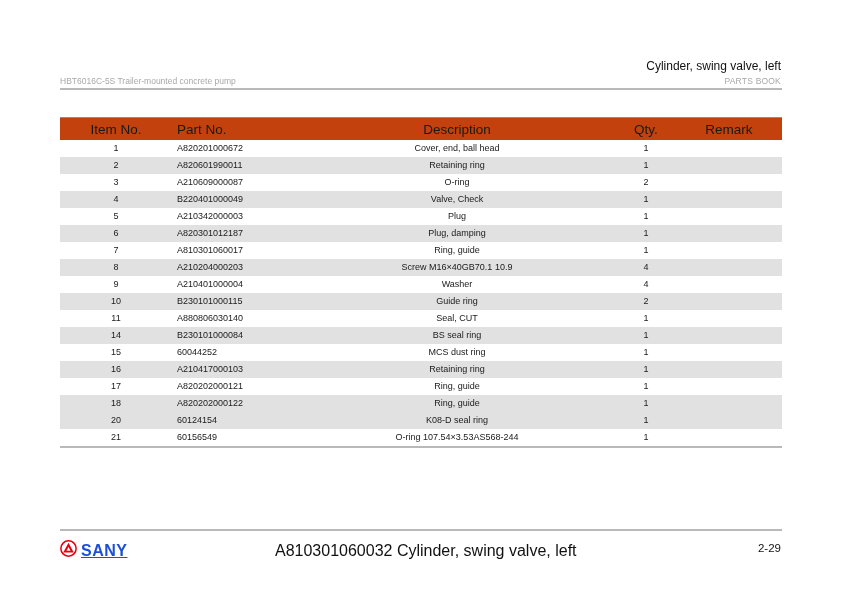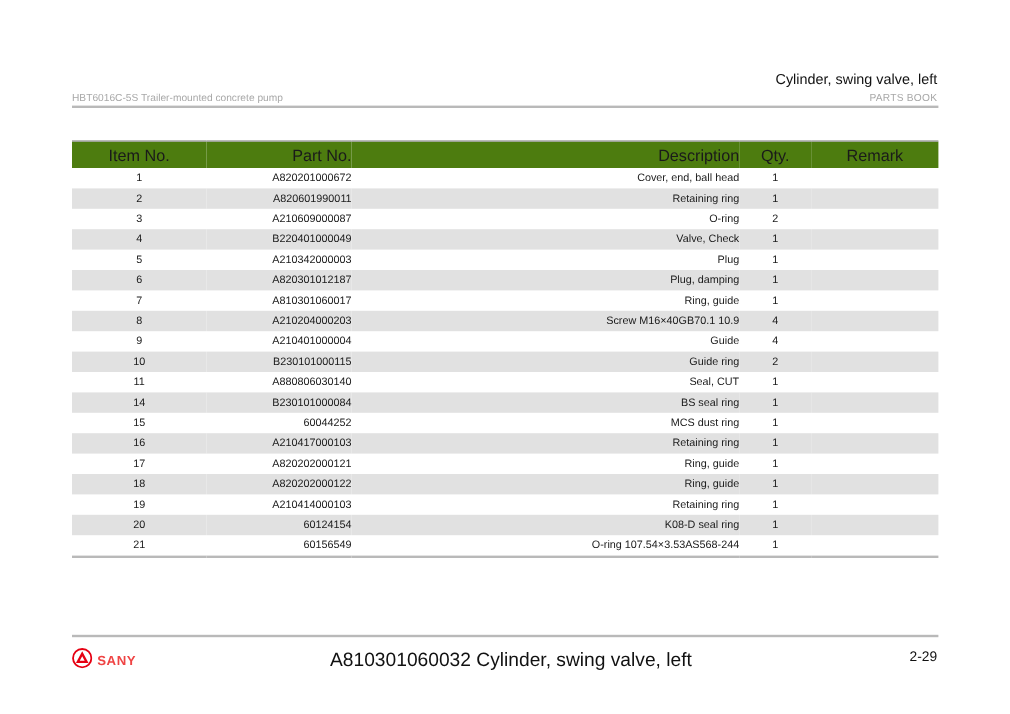--- a/index.html
+++ b/index.html
@@ -4,35 +4,35 @@
 <style>
   html, body { margin: 0; padding: 0; background: #ffffff; }
   body { width: 842px; height: 595px; position: relative; overflow: hidden;
          font-family: "Liberation Sans", sans-serif; color: #111; }
   .page-title { position: absolute; right: 61px; top: 59px; font-size: 12px; color: #111; }
   .doc-subtitle { position: absolute; left: 60px; top: 76px; font-size: 8.5px; color: #a8a8a8; }
   .book-label { position: absolute; right: 61px; top: 76px; font-size: 8.5px; color: #a8a8a8; letter-spacing: 0.2px; }
   .top-rule { position: absolute; left: 60px; width: 722px; top: 88px; height: 2px; background: #b9b9b9; }
 
   table.parts { position: absolute; left: 60px; top: 117px; width: 722px; border-collapse: collapse; table-layout: fixed; }
-  table.parts th { background: #4d7c0f; height: 22px; font-weight: normal; font-size: 13.5px; color: #1a1a1a;
+  table.parts th { background: #c2410c; height: 22px; font-weight: normal; font-size: 13.5px; color: #1a1a1a;
                    border-top: 1.5px solid #8e8e8e; padding: 0; }
   table.parts td { height: 17px; font-size: 9px; color: #1a1a1a; padding: 0; line-height: 17px; white-space: nowrap; }
   table.parts tr.alt td { background: #e1e1e1; }
   table.parts tr:last-child td { border-bottom: 2px solid #b9b9b9; }
   .c-item { width: 112px; text-align: center; }
-  .c-part { width: 116px; text-align: right; padding-left: 5px !important; }
-  .c-desc { width: 318px; text-align: right; padding-left: 5px !important; }
+  .c-part { width: 116px; text-align: left; padding-left: 5px !important; }
+  .c-desc { width: 318px; text-align: center; padding-left: 5px !important; }
   .c-qty  { width: 60px; text-align: center; }
   .c-rem  { text-align: center; }
   th.c-part, th.c-desc { padding-left: 5px !important; }
 
   .bottom-rule { position: absolute; left: 60px; width: 722px; top: 529px; height: 2px; background: #b9b9b9; }
   .logo { position: absolute; left: 60px; top: 540px; display: flex; align-items: center; gap: 4px; }
-  .logo-text { font-weight: bold; font-size: 11px; color: #ef4444; letter-spacing: 0.5px; }
+  .logo-text { font-weight: bold; font-size: 16px; color: #1d4ed8; letter-spacing: 0.5px; text-decoration: underline; }
   .footer-title { position: absolute; left: 275px; top: 542px; font-size: 16px; color: #111; }
   .page-number { position: absolute; right: 61px; top: 542px; font-size: 11.5px; color: #111; }
 </style>
 </head>
 <body>
 
 <div class="page-title">Cylinder, swing valve, left</div>
 <div class="doc-subtitle">HBT6016C-5S Trailer-mounted concrete pump</div>
 <div class="book-label">PARTS BOOK</div>
 <div class="top-rule"></div>
@@ -100,21 +100,21 @@
       <tr class="alt">
         <td class="c-item">8</td>
         <td class="c-part">A210204000203</td>
         <td class="c-desc">Screw M16×40GB70.1 10.9</td>
         <td class="c-qty">4</td>
         <td class="c-rem"></td>
       </tr>
       <tr>
         <td class="c-item">9</td>
         <td class="c-part">A210401000004</td>
-        <td class="c-desc">Guide</td>
+        <td class="c-desc">Washer</td>
         <td class="c-qty">4</td>
         <td class="c-rem"></td>
       </tr>
       <tr class="alt">
         <td class="c-item">10</td>
         <td class="c-part">B230101000115</td>
         <td class="c-desc">Guide ring</td>
         <td class="c-qty">2</td>
         <td class="c-rem"></td>
       </tr>
@@ -153,27 +153,20 @@
         <td class="c-qty">1</td>
         <td class="c-rem"></td>
       </tr>
       <tr class="alt">
         <td class="c-item">18</td>
         <td class="c-part">A820202000122</td>
         <td class="c-desc">Ring, guide</td>
         <td class="c-qty">1</td>
         <td class="c-rem"></td>
       </tr>
-      <tr>
-        <td class="c-item">19</td>
-        <td class="c-part">A210414000103</td>
-        <td class="c-desc">Retaining ring</td>
-        <td class="c-qty">1</td>
-        <td class="c-rem"></td>
-      </tr>
       <tr class="alt">
         <td class="c-item">20</td>
         <td class="c-part">60124154</td>
         <td class="c-desc">K08-D seal ring</td>
         <td class="c-qty">1</td>
         <td class="c-rem"></td>
       </tr>
       <tr>
         <td class="c-item">21</td>
         <td class="c-part">60156549</td>

